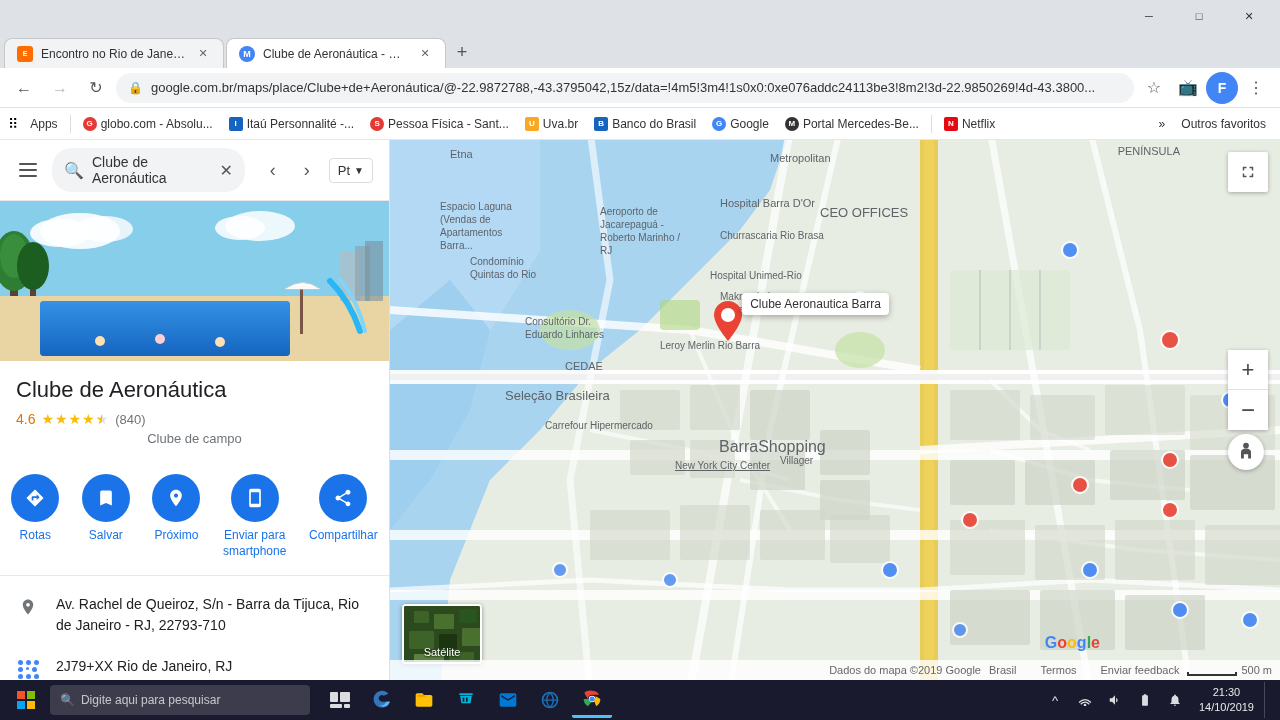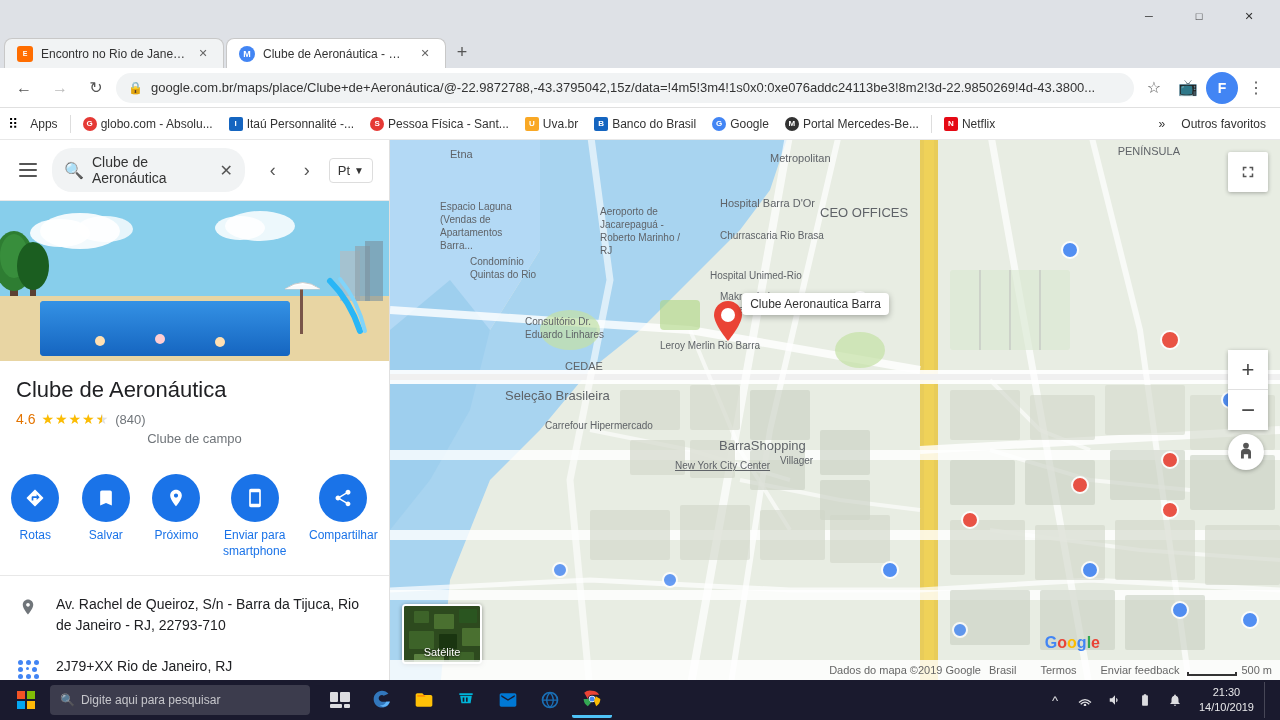--- a/index.html
+++ b/index.html
@@ -849,21 +849,21 @@
     <div style="position:absolute;top:90px;left:330px;font-size:10px;color:#5f6368;">Churrascaria Rio Brasa</div>
     <div style="position:absolute;top:130px;left:320px;font-size:10px;color:#5f6368;">Hospital Unimed-Rio</div>
     <div style="position:absolute;top:150px;left:330px;font-size:10px;color:#5f6368;max-width:80px;line-height:1.3;">Makro - Loja Barra da Tijuca</div>
     <div style="position:absolute;top:60px;left:50px;font-size:10px;color:#5f6368;max-width:80px;line-height:1.3;">Espacio Laguna (Vendas de Apartamentos Barra...</div>
     <div style="position:absolute;top:115px;left:80px;font-size:10px;color:#5f6368;max-width:80px;line-height:1.3;">Condomínio Quintas do Rio</div>
     <div style="position:absolute;top:175px;left:135px;font-size:10px;color:#5f6368;max-width:90px;line-height:1.3;">Consultório Dr. Eduardo Linhares</div>
     <div style="position:absolute;top:220px;left:175px;font-size:11px;color:#5f6368;font-weight:500;">CEDAE</div>
     <div style="position:absolute;top:200px;left:270px;font-size:10px;color:#5f6368;">Leroy Merlin Rio Barra</div>
     <div style="position:absolute;top:248px;left:115px;font-size:13px;color:#5f6368;">Seleção Brasileira</div>
     <div style="position:absolute;top:280px;left:155px;font-size:10px;color:#5f6368;">Carrefour Hipermercado</div>
-    <div style="position:absolute;top:298px;left:305px;font-size:13px;color:#5f6368;padding-left:24px;">BarraShopping</div>
+    <div style="position:absolute;top:298px;left:305px;font-size:16px;color:#5f6368;padding-left:24px;">BarraShopping</div>
     <div style="position:absolute;top:320px;left:285px;font-size:10px;color:#5f6368;text-decoration:underline;">New York City Center</div>
     <div style="position:absolute;top:315px;left:390px;font-size:10px;color:#5f6368;">Villager</div>
     <div style="position:absolute;top:5px;right:100px;font-size:11px;color:#5f6368;">PENÍNSULA</div>
 
     <div style="position:absolute;bottom:28px;right:180px;display:flex;align-items:center;gap:0;">
       <span style="font-size:16px;font-weight:bold;color:#4285f4;">G</span>
       <span style="font-size:16px;font-weight:bold;color:#ea4335;">o</span>
       <span style="font-size:16px;font-weight:bold;color:#fbbc04;">o</span>
       <span style="font-size:16px;font-weight:bold;color:#4285f4;">g</span>
       <span style="font-size:16px;font-weight:bold;color:#34a853;">l</span>

